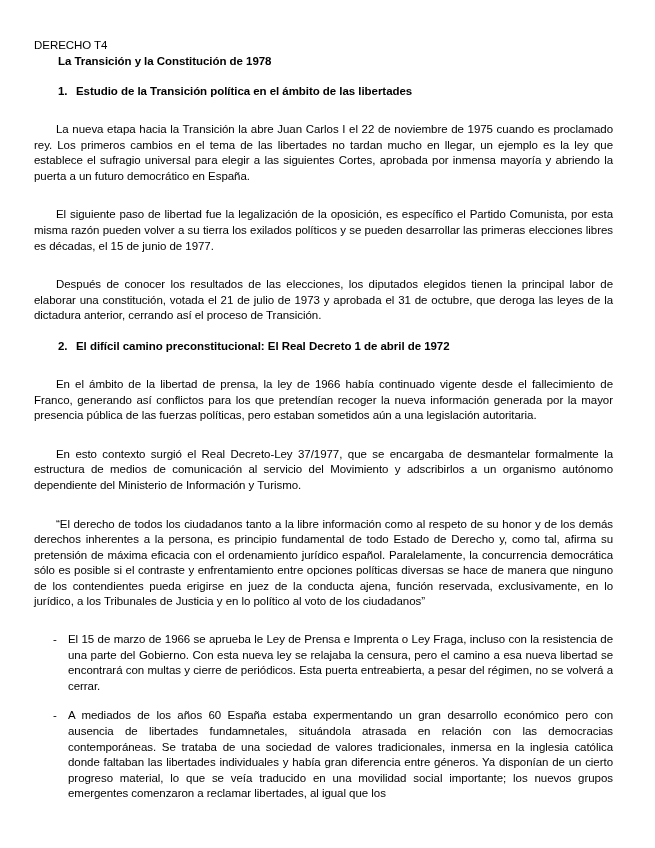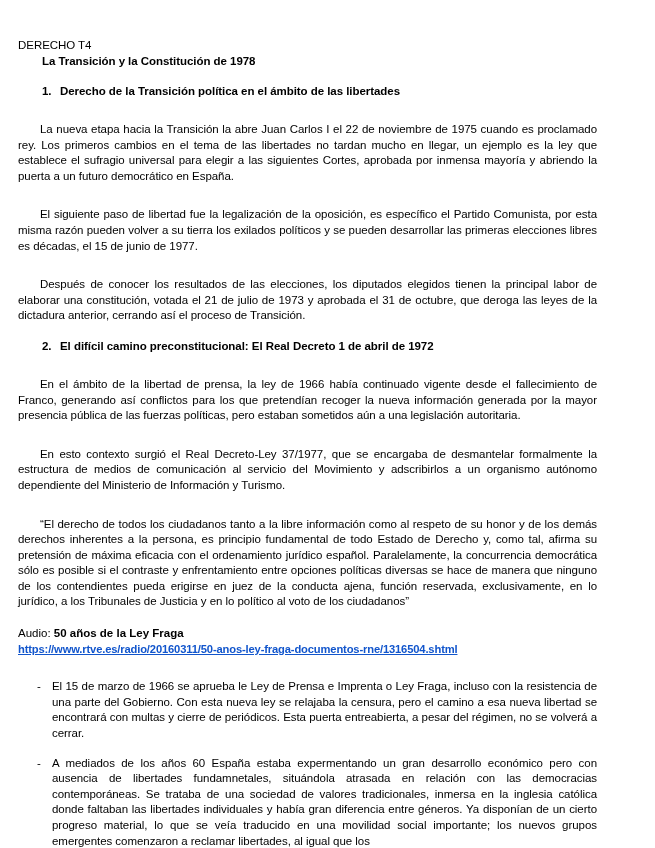--- a/index.html
+++ b/index.html
@@ -11,21 +11,21 @@
     font-family: "Liberation Sans", sans-serif;
     color: #000000;
   }
   .page {
     position: relative;
     width: 625px;
     height: 848px;
     background: #ffffff;
     overflow: hidden;
     box-sizing: border-box;
-    padding: 38px 38px 0 18px;
+    padding: 38px 38px 0 34px;
   }
   .doc {
     width: 579px;
   }
   .title-line {
     font-size: 11.5px;
     line-height: 15.5px;
     letter-spacing: -0.05px;
   }
   .title-line.bold {
@@ -107,40 +107,36 @@
 <div class="page">
   <div class="doc">
 
     <div>
       <div class="title-line">DERECHO T4</div>
       <div class="title-line bold">La Transición y la Constitución de 1978</div>
     </div>
 
     <div class="heading">
       <span class="num">1.</span>
-      <span class="htext">Derecho de la Transición política en el ámbito de las libertades</span>
+      <span class="htext">Estudio de la Transición política en el ámbito de las libertades</span>
     </div>
 
     <p class="body">La nueva etapa hacia la Transición la abre Juan Carlos I el 22 de noviembre de 1975 cuando es proclamado rey. Los primeros cambios en el tema de las libertades no tardan mucho en llegar, un ejemplo es la ley que establece el sufragio universal para elegir a las siguientes Cortes, aprobada por inmensa mayoría y abriendo la puerta a un futuro democrático en España.</p>
     <p class="body">El siguiente paso de libertad fue la legalización de la oposición, es específico el Partido Comunista, por esta misma razón pueden volver a su tierra los exilados políticos y se pueden desarrollar las primeras elecciones libres es décadas, el 15 de junio de 1977.</p>
     <p class="body">Después de conocer los resultados de las elecciones, los diputados elegidos tienen la principal labor de elaborar una constitución, votada el 21 de julio de 1973 y aprobada el 31 de octubre, que deroga las leyes de la dictadura anterior, cerrando así el proceso de Transición.</p>
 
     <div class="heading">
       <span class="num">2.</span>
       <span class="htext">El difícil camino preconstitucional: El Real Decreto 1 de abril de 1972</span>
     </div>
 
     <p class="body">En el ámbito de la libertad de prensa, la ley de 1966 había continuado vigente desde el fallecimiento de Franco, generando así conflictos para los que pretendían recoger la nueva información generada por la mayor presencia pública de las fuerzas políticas, pero estaban sometidos aún a una legislación autoritaria.</p>
     <p class="body">En esto contexto surgió el Real Decreto-Ley 37/1977, que se encargaba de desmantelar formalmente la estructura de medios de comunicación al servicio del Movimiento y adscribirlos a un organismo autónomo dependiente del Ministerio de Información y Turismo.</p>
     <p class="body quote">“El derecho de todos los ciudadanos tanto a la libre información como al respeto de su honor y de los demás derechos inherentes a la persona, es principio fundamental de todo Estado de Derecho y, como tal, afirma su pretensión de máxima eficacia con el ordenamiento jurídico español. Paralelamente, la concurrencia democrática sólo es posible si el contraste y enfrentamiento entre opciones políticas diversas se hace de manera que ninguno de los contendientes pueda erigirse en juez de la conducta ajena, función reservada, exclusivamente, en lo jurídico, a los Tribunales de Justicia y en lo político al voto de los ciudadanos”</p>
 
-    <div class="audio-block">
-      <div><span class="audio-label">Audio:</span> <span class="audio-title">50 años de la Ley Fraga</span></div>
-      <a class="audio-link" href="#">https://www.rtve.es/radio/20160311/50-anos-ley-fraga-documentos-rne/1316504.shtml</a>
-    </div>
 
     <ul class="dash-list">
       <li>
         <span class="dash">-</span>
         <span>El 15 de marzo de 1966 se aprueba le Ley de Prensa e Imprenta o Ley Fraga, incluso con la resistencia de una parte del Gobierno. Con esta nueva ley se relajaba la censura, pero el camino a esa nueva libertad se encontrará con multas y cierre de periódicos. Esta puerta entreabierta, a pesar del régimen, no se volverá a cerrar.</span>
       </li>
       <li>
         <span class="dash">-</span>
         <span>A mediados de los años 60 España estaba expermentando un gran desarrollo económico pero con ausencia de libertades fundamnetales, situándola atrasada en relación con las democracias contemporáneas. Se trataba de una sociedad de valores tradicionales, inmersa en la inglesia católica donde faltaban las libertades individuales y había gran diferencia entre géneros. Ya disponían de un cierto progreso material, lo que se veía traducido en una movilidad social importante; los nuevos grupos emergentes comenzaron a reclamar libertades, al igual que los</span>
       </li>

